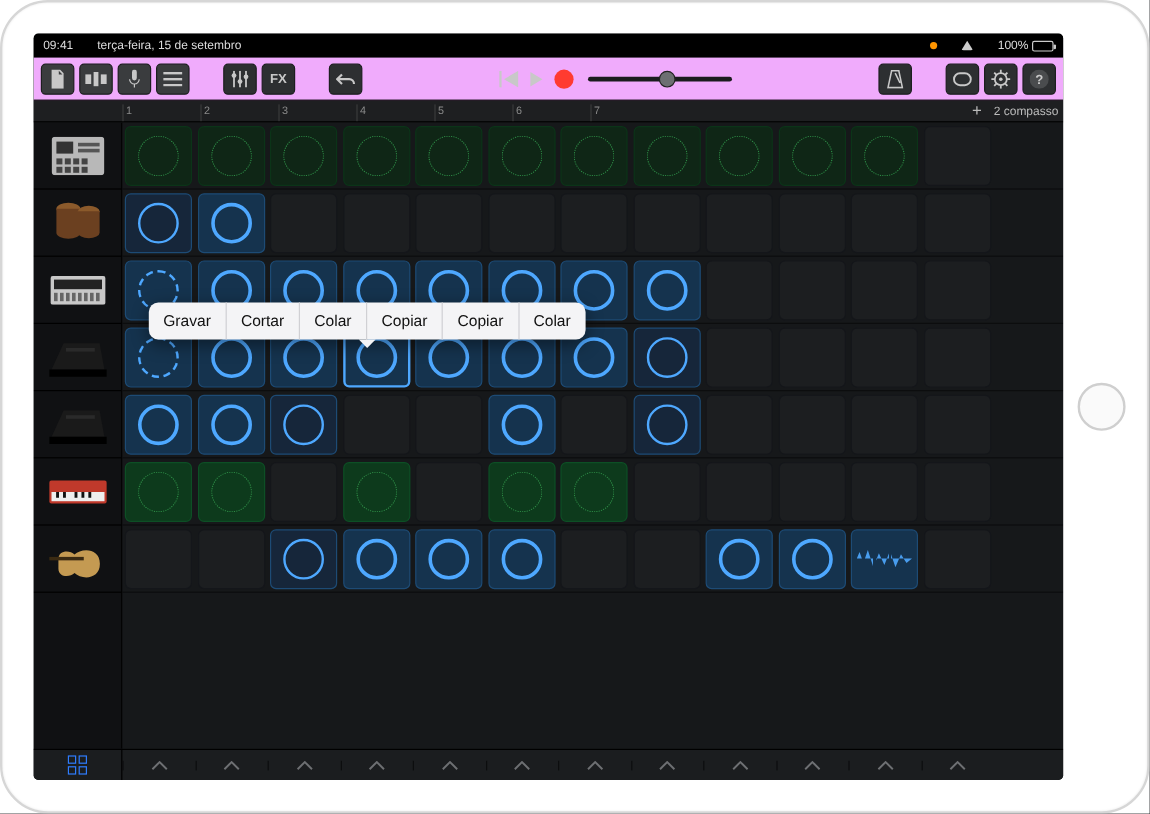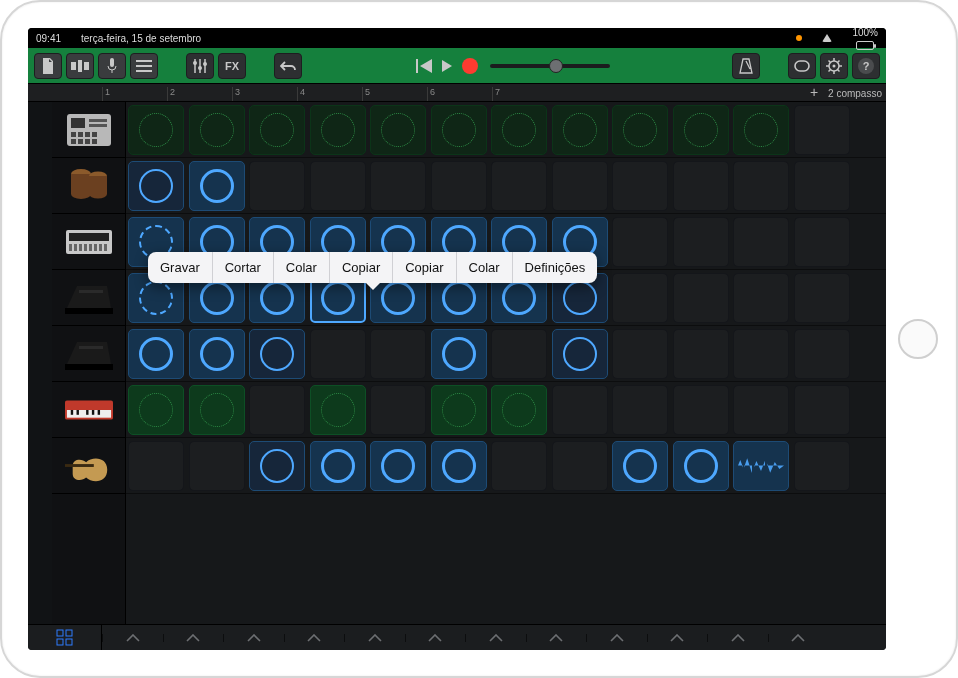--- a/index.html
+++ b/index.html
@@ -52,21 +52,20 @@
     display: flex;
     align-items: center;
     padding: 0 8px;
     gap: 20px;
   }
   .status-bar .spacer { flex: 1; }
   .battery {
     display: inline-flex;
     align-items: center;
     gap: 3px;
-    flex-direction: column;
   }
   .battery-icon {
     width: 18px; height: 9px;
     border: 1px solid #ccc;
     border-radius: 2px;
     position: relative;
   }
   .battery-icon::after {
     content: "";
     position: absolute;
@@ -81,21 +80,21 @@
     width:0;height:0;
     border-left:5px solid transparent;
     border-right:5px solid transparent;
     border-bottom:8px solid #ccc;
     border-radius:2px;
   }
 
   
   .toolbar {
     height: 36px;
-    background: #15803d;
+    background: #f0abfc;
     border-bottom: 1px solid #000;
     display: flex;
     align-items: center;
     padding: 0 6px;
     gap: 4px;
   }
   .tbtn {
     min-width: 28px;
     height: 26px;
     background: #3a3c3e;
@@ -185,21 +184,20 @@
     line-height: 14px;
     text-align: center;
     cursor: pointer;
   }
 
   
   .main {
     flex: 1;
     display: flex;
     overflow: hidden;
-    padding-left: 24px;
   }
   .track-col {
     width: 74px;
     background: #101113;
     display: flex;
     flex-direction: column;
     border-right: 1px solid #000;
   }
   .track-head {
     height: 56px;
@@ -735,21 +733,20 @@
             </div>
           </div>
 
         <div class="context-menu" id="ctx" style="top:150px; left:22px;">
         <div class="item">Gravar</div>
             <div class="item">Cortar</div>
             <div class="item">Colar</div>
             <div class="item">Copiar</div>
             <div class="item">Copiar</div>
             <div class="item">Colar</div>
-            <div class="item">Definições</div>
           </div>
       </div>
     </div>
 
     <div class="chevron-row">
       <div class="chev-corner">
         <svg width="18" height="18" viewBox="0 0 18 18">
             <rect fill="none" stroke="#2f7dff" x="1" y="1" width="6" height="6"></rect>
             <rect fill="none" stroke="#2f7dff" x="10" y="1" width="6" height="6"></rect>
             <rect fill="none" stroke="#2f7dff" x="1" y="10" width="6" height="6"></rect>

